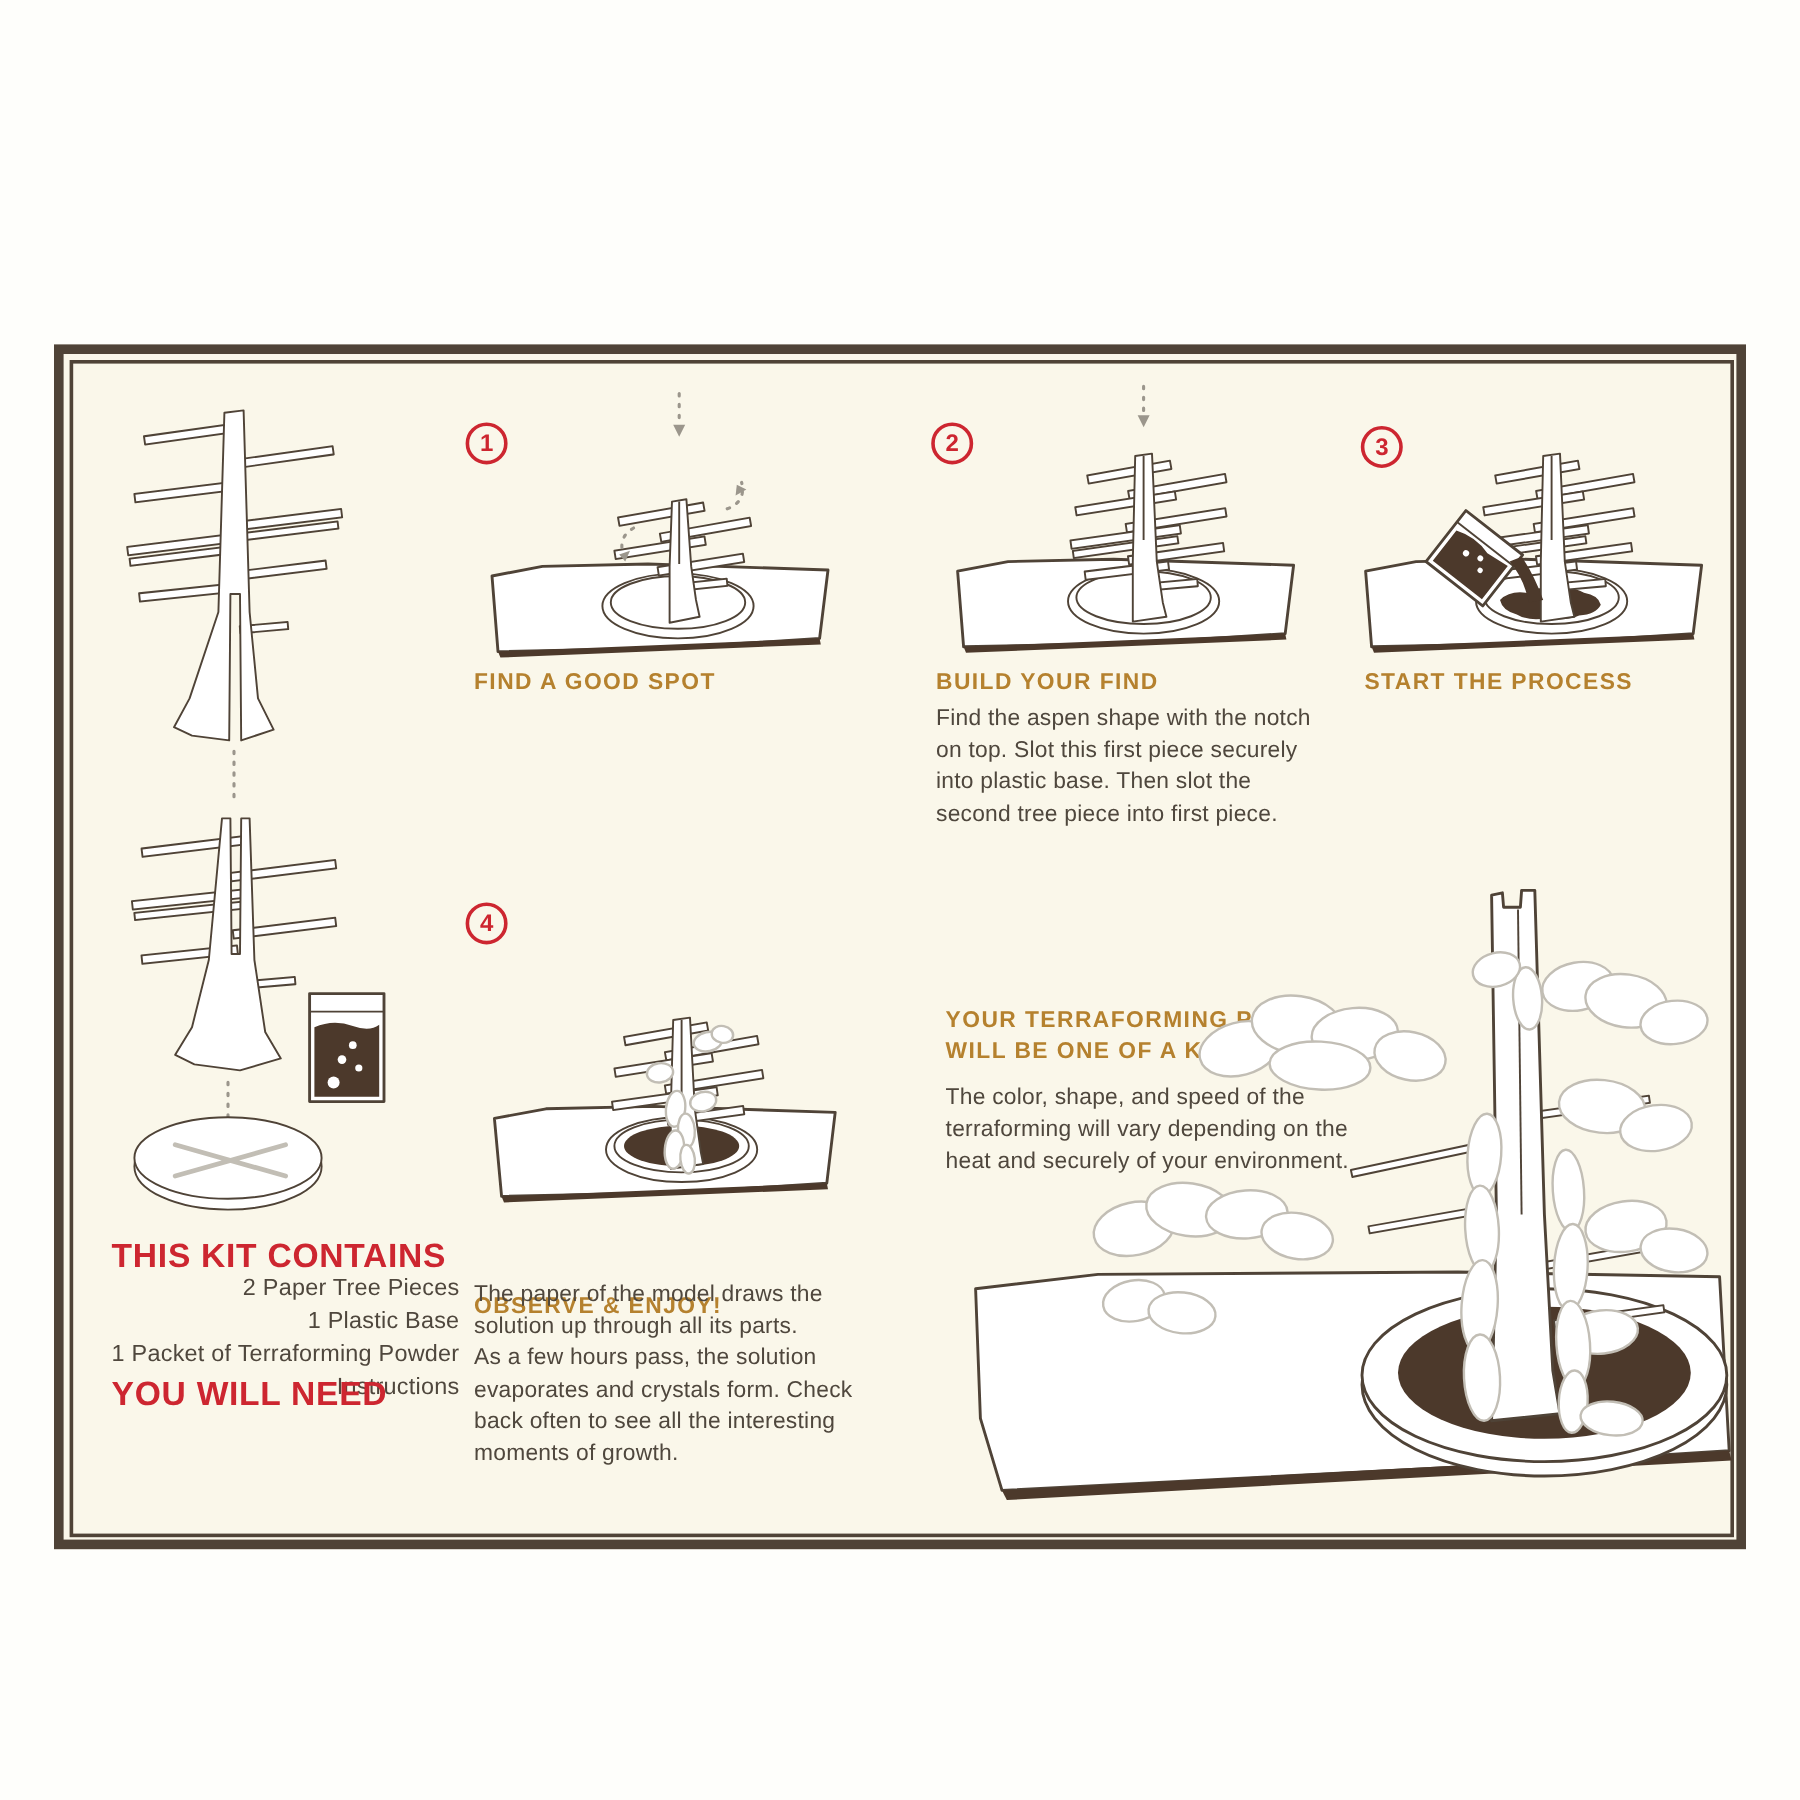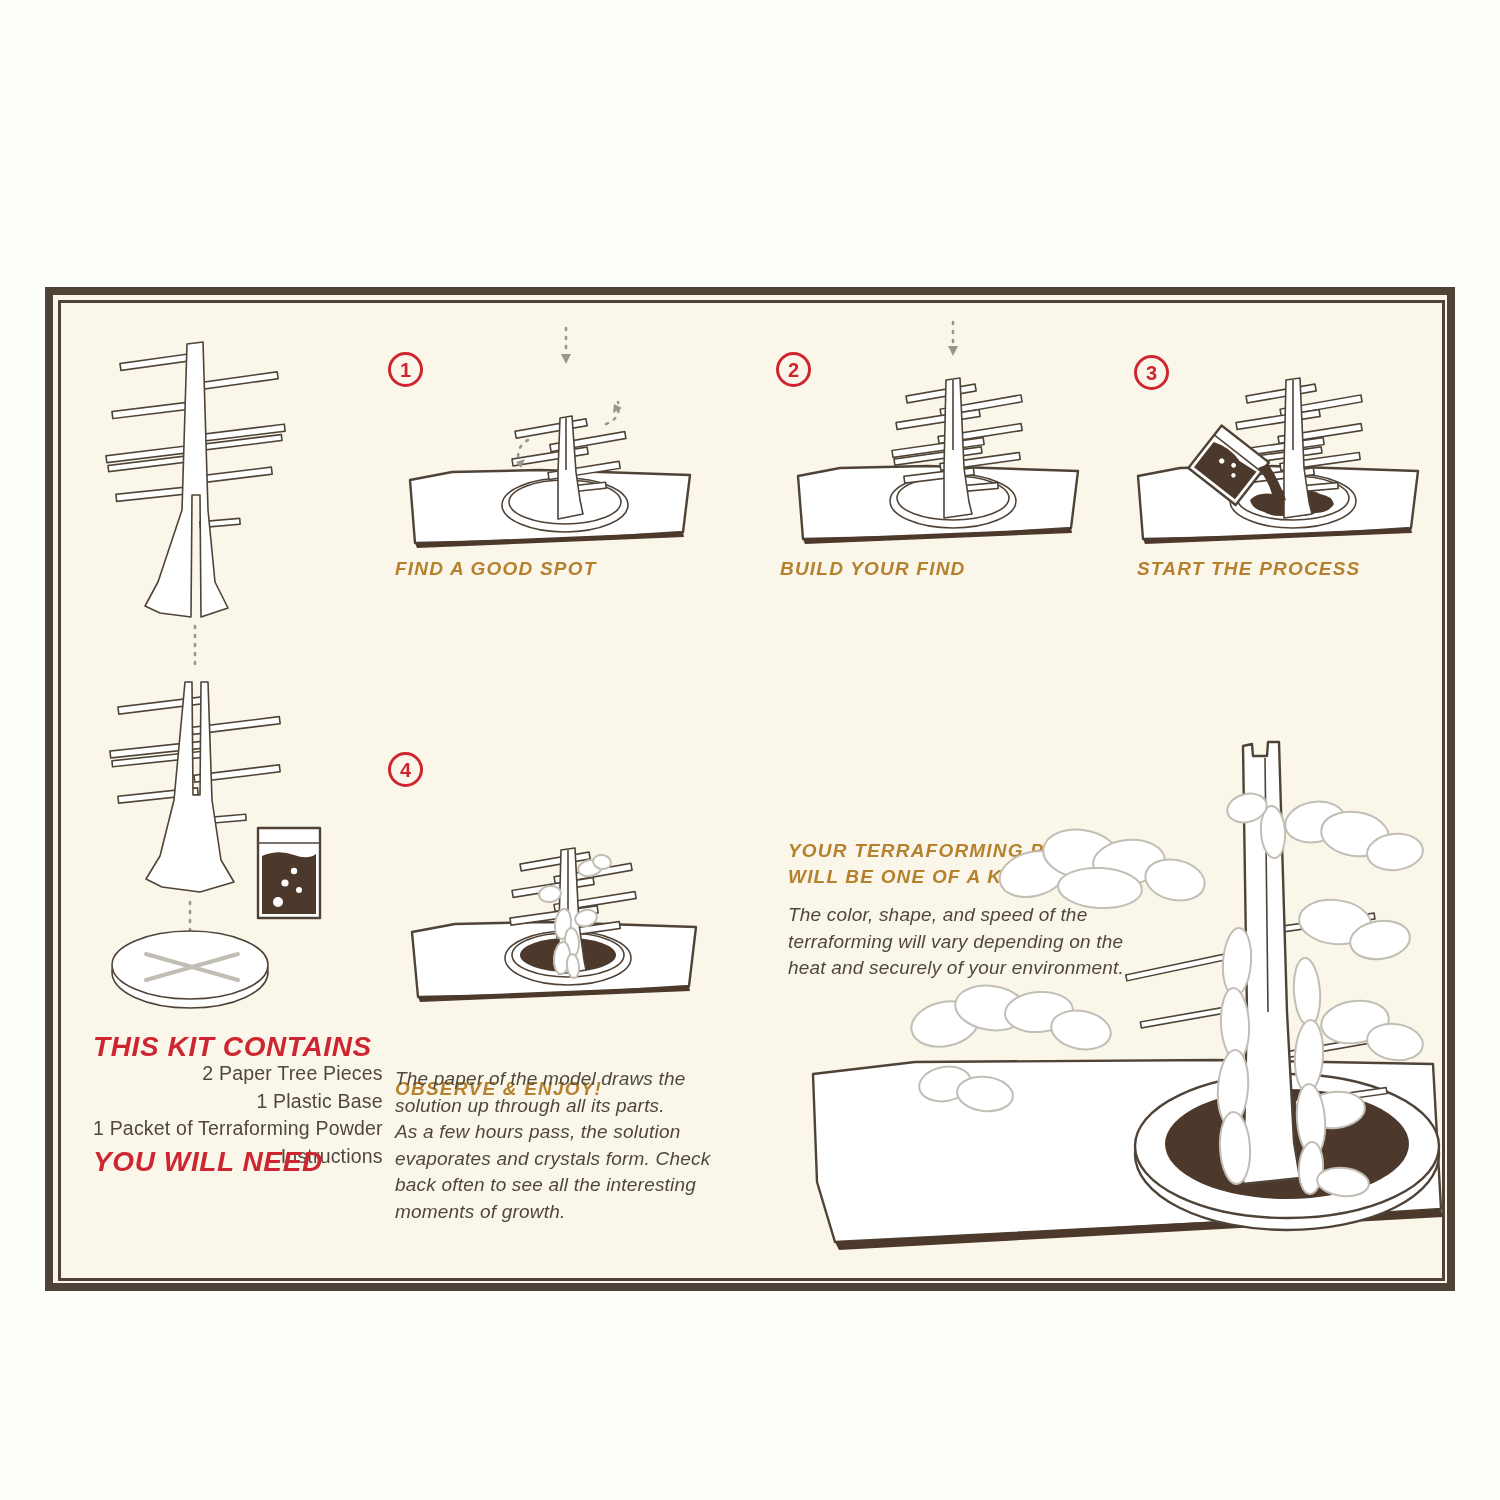--- a/index.html
+++ b/index.html
@@ -6,21 +6,21 @@
   .canvas{position:relative;width:1500px;height:1500px;background:#fefefb;overflow:hidden;
           font-family:"Liberation Sans",sans-serif;}
   .sheet-outer{position:absolute;left:45px;top:287px;width:1394px;height:988px;
                border:8px solid var(--line,#4f4337);background:var(--cream,#faf7ea);}
   .sheet-inner{position:absolute;left:58px;top:300px;width:1381px;height:975px;
                border:3px solid var(--line,#4f4337);}
   .abs{position:absolute;}
   .step-circle{position:absolute;width:29px;height:29px;border:3px solid var(--red,#cd2630);
                border-radius:50%;display:flex;align-items:center;justify-content:center;
                color:var(--red,#cd2630);font-size:20px;font-weight:bold;line-height:1;}
-  h3,h4,p{margin:0;padding:0;font-style:italic;}
+  h3,h4,p{margin:0;padding:0;}
   .gold-title{color:var(--gold,#b5812e);font-size:19px;font-weight:bold;letter-spacing:1.2px;
               white-space:pre-line;line-height:26px;}
   .red-title{color:var(--red,#cd2630);font-size:28px;font-weight:bold;letter-spacing:0.6px;}
   .body{color:var(--text,#4f473d);font-size:19px;line-height:26.5px;white-space:pre-line;letter-spacing:0.2px;}
   .list{color:var(--text,#4f473d);font-size:19.5px;line-height:27.5px;white-space:pre-line;letter-spacing:0.2px;text-align:right;}
   
   .s{fill:#ffffff;stroke:var(--line,#4f4337);stroke-width:1.6;stroke-linejoin:round;}
   .s2{fill:#ffffff;stroke:var(--line,#4f4337);stroke-width:2.4;stroke-linejoin:round;}
   .ln{fill:none;stroke:var(--line,#4f4337);stroke-width:1.6;}
   .bf{fill:var(--brown,#4c392b);stroke:none;}
@@ -145,20 +145,24 @@
       <rect class="s" x="176" y="166" width="34" height="6" transform="rotate(-5 193 169)"></rect>
       <path class="s" d="M158,62 L172,60 L176,150 L181,184 L184,196 L156,200 L156,150 Z"></path>
       <line class="ln" x1="165" y1="62" x2="165" y2="132"></line>
     </g>
     <g>
       <line class="dash" x1="165" y1="4" x2="165" y2="28"></line>
       <path class="mut" d="M160,28 L170,28 L165,38 Z"></path>
     </g>
   </svg>
   <h4 class="abs gold-title" style="left:780px;top:556px">BUILD YOUR FIND</h4>
+  <p class="abs body" style="left:780px;top:586px;width:345px">Find the aspen shape with the notch
+on top. Slot this first piece securely
+into plastic base. Then slot the
+second tree piece into first piece.</p>
 
   <div class="step-circle" style="left:1134px;top:355px">
     <span>3</span>
   </div>
   <svg class="abs" style="left:1128px;top:318px" width="300" height="230" viewBox="0 0 300 230">
     <path class="s2" d="M10,158 L52,150 L140,148 L290,153 L283,210 L160,218 L15,221 Z"></path>
     <path class="bf" d="M15,221 L283,210 L284,215 L17,226 Z"></path>
     <ellipse class="s" cx="165" cy="183" rx="63" ry="27"></ellipse>
     <ellipse class="s" cx="165" cy="180" rx="56" ry="22"></ellipse>
     <path class="bf" d="M122,182 q8,-8 22,-6 q10,-6 24,-3 q14,-3 24,3 q12,2 14,10 q-4,8 -18,9 q-12,5 -26,2 q-16,3 -26,-3 q-12,-3 -14,-12 Z"></path>

